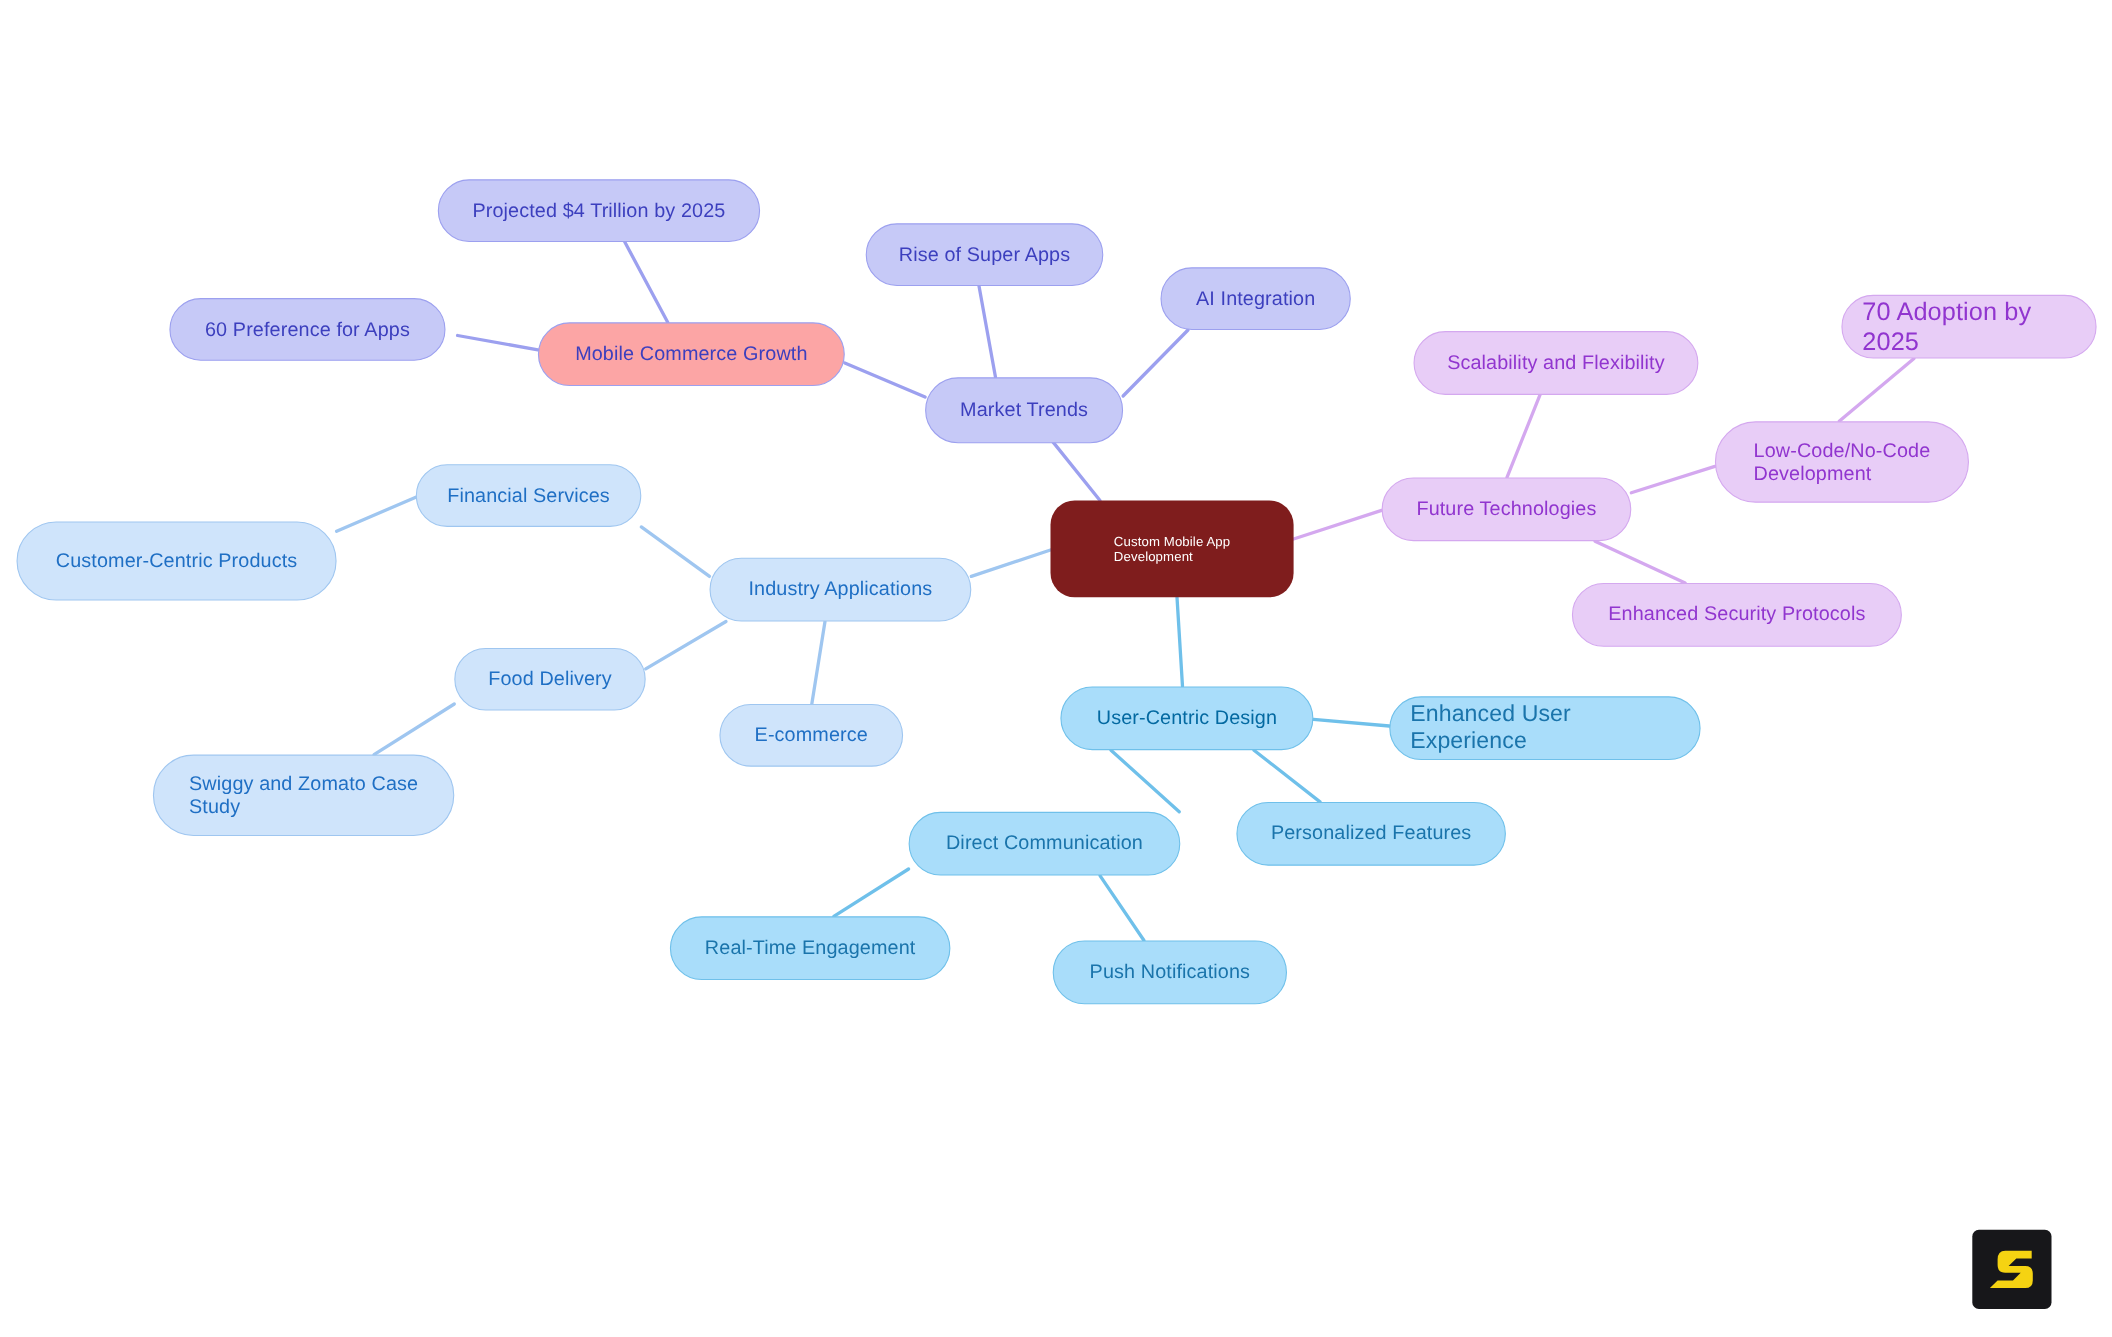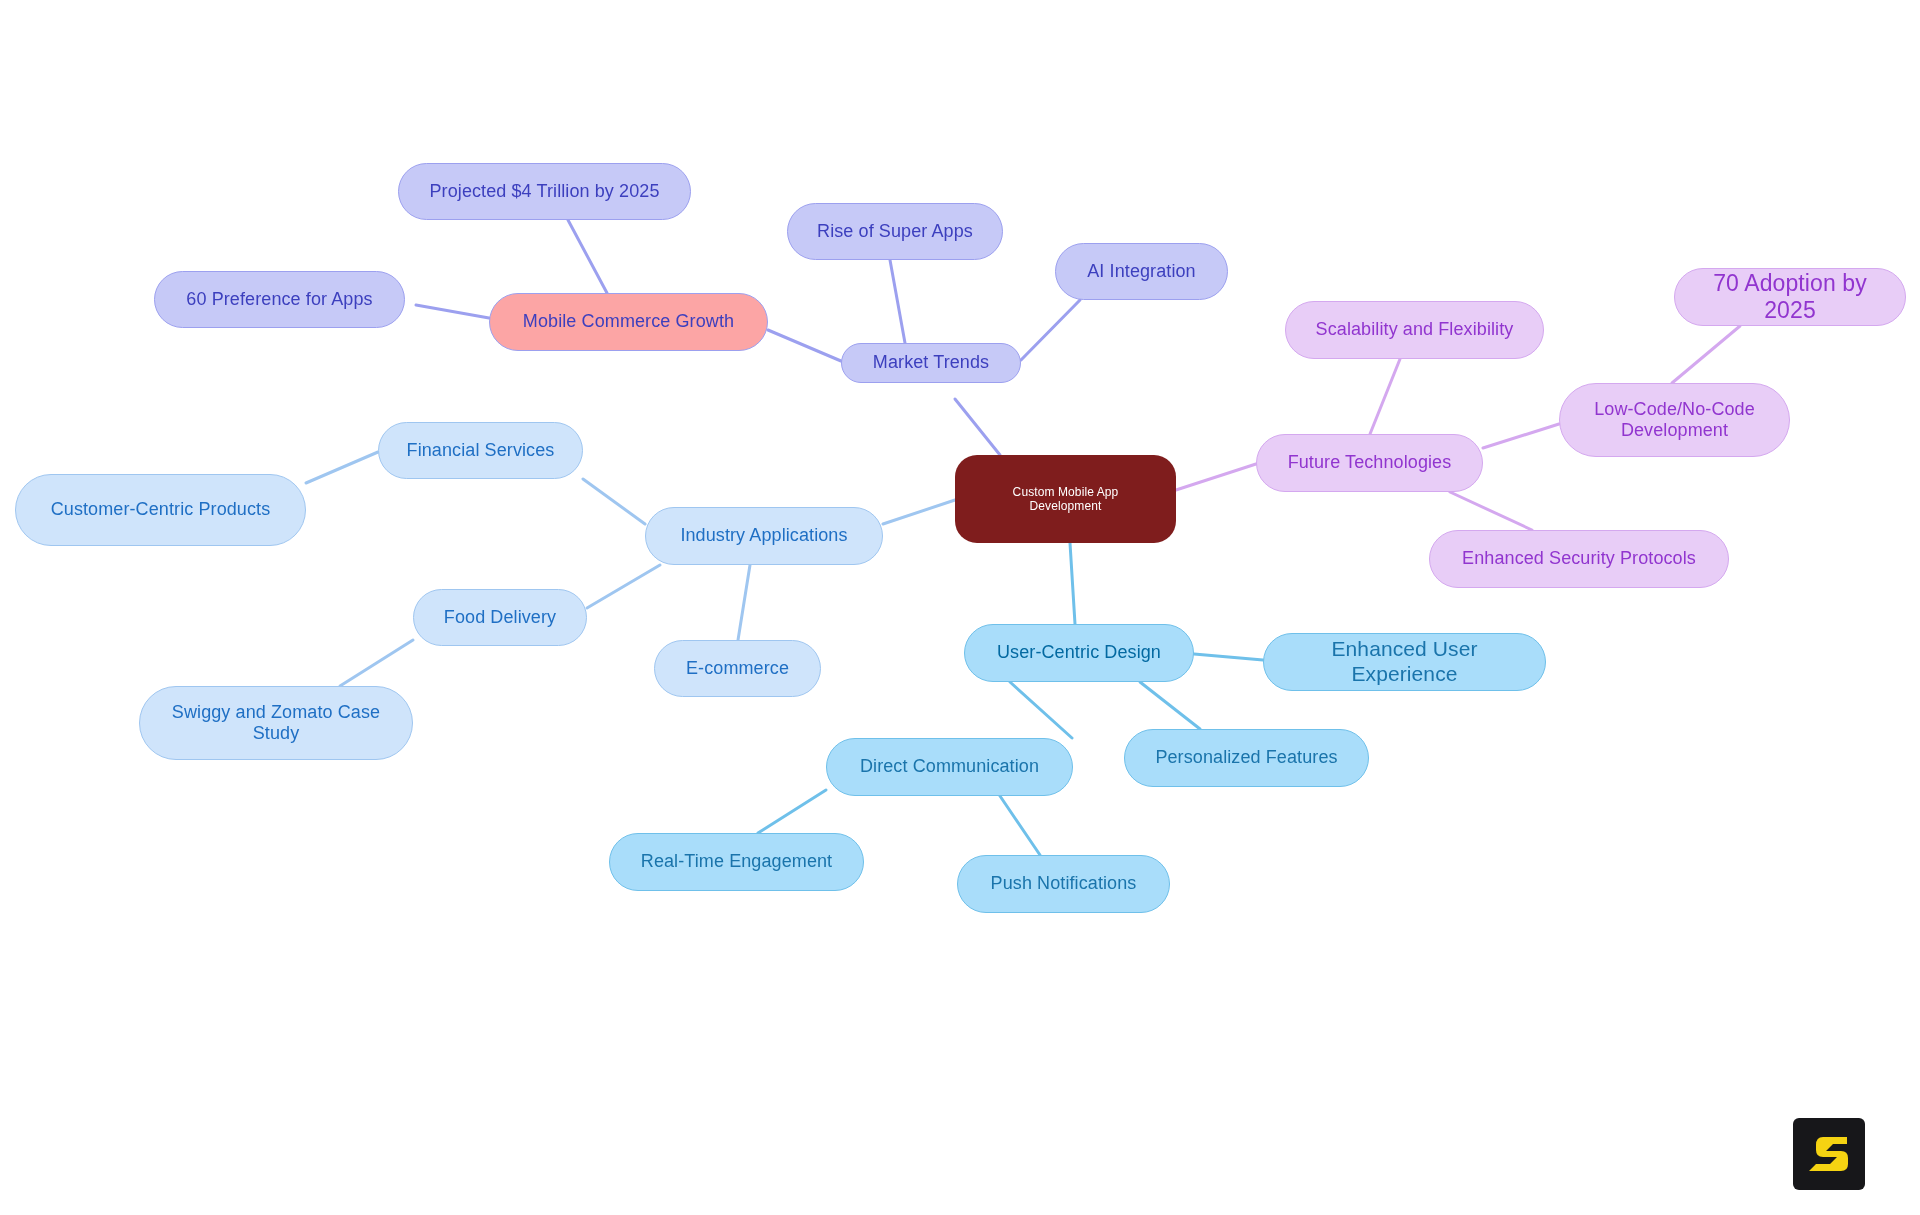--- a/index.html
+++ b/index.html
@@ -25,21 +25,20 @@
     width: 1920px;
     height: 1215px;
     pointer-events: none;
   }
   .node {
     position: absolute;
     box-sizing: border-box;
     display: flex;
     align-items: center;
     justify-content: center;
-    text-align: center;
     border-radius: 999px;
     border-style: solid;
     border-width: 1.5px;
     padding: 0 18px;
     line-height: 1.18;
     letter-spacing: 0.1px;
     white-space: pre-line;
   }
   .node.root {
     border-radius: 22px;
@@ -80,21 +79,21 @@
       <line x1="1070" y1="543" x2="1075" y2="624" stroke="#6fc0ea" stroke-width="3" stroke-linecap="round"></line>
       <line x1="1194" y1="654" x2="1263" y2="660" stroke="#6fc0ea" stroke-width="3" stroke-linecap="round"></line>
       <line x1="1140" y1="682" x2="1200" y2="729" stroke="#6fc0ea" stroke-width="3" stroke-linecap="round"></line>
       <line x1="1010" y1="682" x2="1072" y2="738" stroke="#6fc0ea" stroke-width="3" stroke-linecap="round"></line>
       <line x1="826" y1="790" x2="758" y2="833" stroke="#6fc0ea" stroke-width="3" stroke-linecap="round"></line>
       <line x1="1000" y1="796" x2="1040" y2="855" stroke="#6fc0ea" stroke-width="3" stroke-linecap="round"></line>
     </svg>
   <div id="node-layer">
       <div class="node root" style="left: 955px; top: 455px; width: 221px; height: 88px; background: #7f1d1d; border-color: rgb(15, 22, 32); color: rgb(255, 255, 255); font-size: 12px;"><span>Custom Mobile App
 Development</span></div>
-      <div class="node" style="left: 841px; top: 343px; width: 180px; height: 40px; background: rgb(198, 201, 247); border-color: rgb(156, 160, 239); color: rgb(60, 63, 190); font-size: 18px;"><span>Market Trends</span></div>
+      <div class="node" style="left: 841px; top: 343px; width: 180px; height: 60px; background: rgb(198, 201, 247); border-color: rgb(156, 160, 239); color: rgb(60, 63, 190); font-size: 18px;"><span>Market Trends</span></div>
       <div class="node" style="left: 489px; top: 293px; width: 279px; height: 58px; background: #fca5a5; border-color: rgb(156, 160, 239); color: rgb(60, 63, 190); font-size: 18px;"><span>Mobile Commerce Growth</span></div>
       <div class="node" style="left: 398px; top: 163px; width: 293px; height: 57px; background: rgb(198, 201, 247); border-color: rgb(156, 160, 239); color: rgb(60, 63, 190); font-size: 18px;"><span>Projected $4 Trillion by 2025</span></div>
       <div class="node" style="left: 154px; top: 271px; width: 251px; height: 57px; background: rgb(198, 201, 247); border-color: rgb(156, 160, 239); color: rgb(60, 63, 190); font-size: 18px;"><span>60 Preference for Apps</span></div>
       <div class="node" style="left: 787px; top: 203px; width: 216px; height: 57px; background: rgb(198, 201, 247); border-color: rgb(156, 160, 239); color: rgb(60, 63, 190); font-size: 18px;"><span>Rise of Super Apps</span></div>
       <div class="node" style="left: 1055px; top: 243px; width: 173px; height: 57px; background: rgb(198, 201, 247); border-color: rgb(156, 160, 239); color: rgb(60, 63, 190); font-size: 18px;"><span>AI Integration</span></div>
       <div class="node" style="left: 1256px; top: 434px; width: 227px; height: 58px; background: rgb(232, 205, 247); border-color: rgb(212, 168, 239); color: rgb(145, 53, 207); font-size: 18px;"><span>Future Technologies</span></div>
       <div class="node" style="left: 1285px; top: 301px; width: 259px; height: 58px; background: rgb(232, 205, 247); border-color: rgb(212, 168, 239); color: rgb(145, 53, 207); font-size: 18px;"><span>Scalability and Flexibility</span></div>
       <div class="node" style="left: 1559px; top: 383px; width: 231px; height: 74px; background: rgb(232, 205, 247); border-color: rgb(212, 168, 239); color: rgb(145, 53, 207); font-size: 18px;"><span>Low-Code/No-Code
 Development</span></div>
       <div class="node" style="left: 1674px; top: 268px; width: 232px; height: 58px; background: rgb(232, 205, 247); border-color: rgb(212, 168, 239); color: rgb(145, 53, 207); font-size: 23px;"><span>70 Adoption by 2025</span></div>

